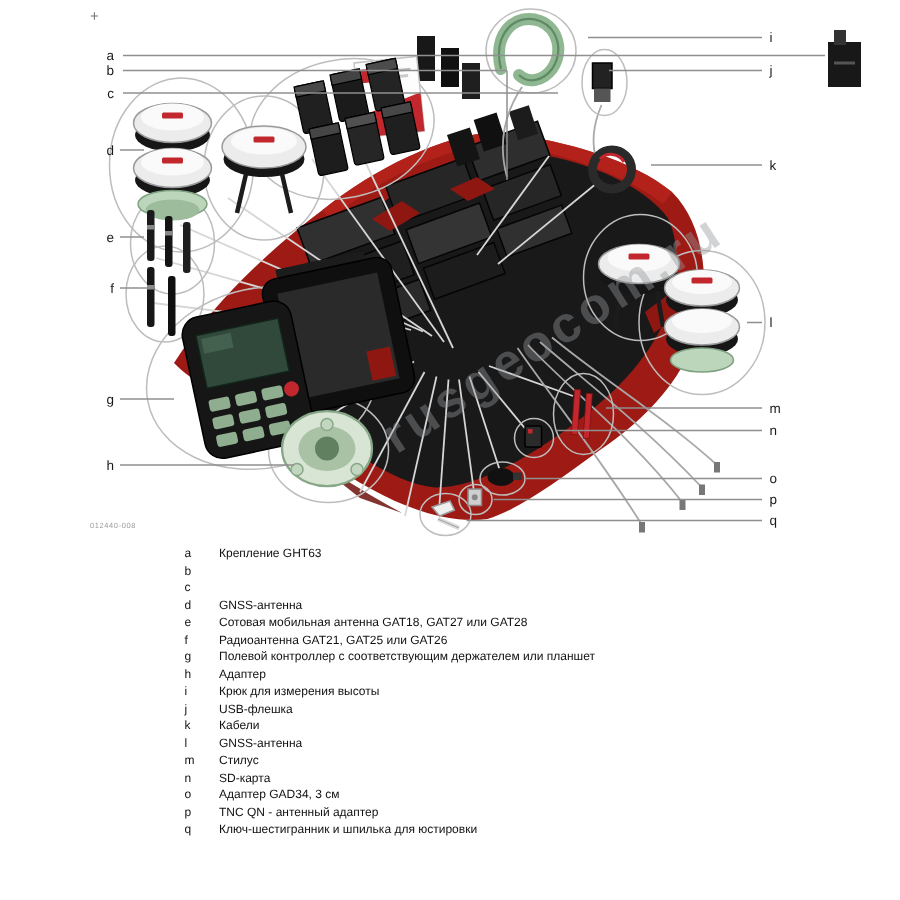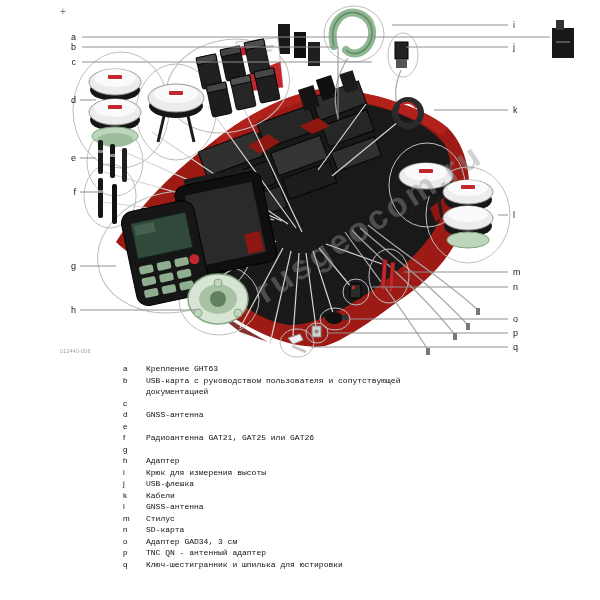--- a/index.html
+++ b/index.html
@@ -7,21 +7,21 @@
          font-family:"Liberation Sans",sans-serif;color:#111;}
   .crop-mark{position:absolute;left:60px;top:6px;font-size:10px;color:#777;}
   .figure-id{position:absolute;left:60px;top:348px;font-size:5px;color:#9a9a9a;letter-spacing:.4px;}
   .watermark{position:absolute;left:248px;top:278px;transform:rotate(-33deg);transform-origin:left top;
              font-size:34px;font-weight:700;letter-spacing:3px;color:rgba(145,150,155,.42);
              white-space:nowrap;pointer-events:none;}
   .diagram-svg{position:absolute;left:0;top:0;}
   .legend{position:absolute;left:123px;top:363px;width:400px;}
   .legend-row{display:flex;font-size:8px;line-height:11.5px;}
   .legend-letter{width:23px;flex:none;}
-  .legend-text{white-space:pre-line;font-family:Liberation Mono, monospace;}
+  .legend-text{white-space:pre-line;}
   svg text.callout{font-family:"Liberation Sans",sans-serif;font-size:9px;fill:#1a1a1a;}
 </style>
 </head>
 <body>
 
 <div class="stage">
 
   <div class="crop-mark">+</div>
 
   <svg class="diagram-svg" width="600" height="360" viewBox="0 0 600 360">
@@ -324,39 +324,39 @@
   <div class="watermark">rusgeocom.ru</div>
   <div class="figure-id">012440-008</div>
 
   <div class="legend">
     <div class="legend-row">
         <span class="legend-letter">a</span>
         <span class="legend-text">Крепление GHT63</span>
       </div>
     <div class="legend-row">
         <span class="legend-letter">b</span>
-        <span class="legend-text">USB-карта с руководством пользователя и сопутствующей
-документацией</span>
       </div>
     <div class="legend-row">
         <span class="legend-letter">c</span>
       </div>
     <div class="legend-row">
         <span class="legend-letter">d</span>
         <span class="legend-text">GNSS-антенна</span>
       </div>
     <div class="legend-row">
         <span class="legend-letter">e</span>
+        <span class="legend-text">Сотовая мобильная антенна GAT18, GAT27 или GAT28</span>
       </div>
     <div class="legend-row">
         <span class="legend-letter">f</span>
         <span class="legend-text">Радиоантенна GAT21, GAT25 или GAT26</span>
       </div>
     <div class="legend-row">
         <span class="legend-letter">g</span>
+        <span class="legend-text">Полевой контроллер с соответствующим держателем или планшет</span>
       </div>
     <div class="legend-row">
         <span class="legend-letter">h</span>
         <span class="legend-text">Адаптер</span>
       </div>
     <div class="legend-row">
         <span class="legend-letter">i</span>
         <span class="legend-text">Крюк для измерения высоты</span>
       </div>
     <div class="legend-row">

